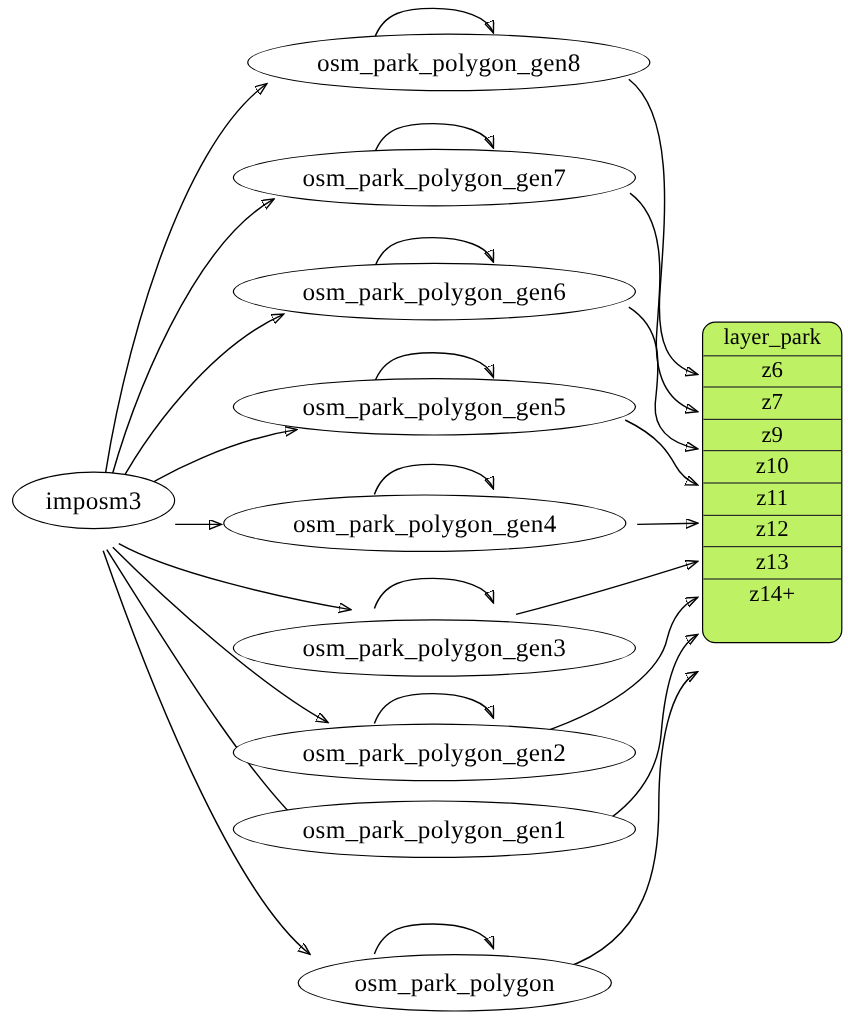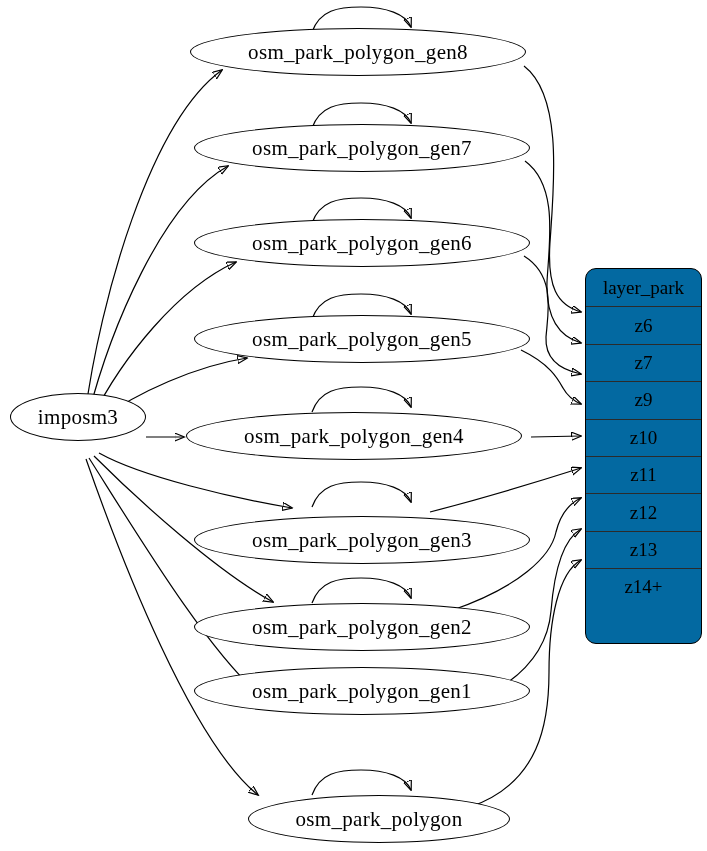--- a/index.html
+++ b/index.html
@@ -24,25 +24,25 @@
     justify-content: center;
     font-size: 21px;
     color: #000000;
     letter-spacing: 0.3px;
     white-space: nowrap;
     z-index: 2;
   }
   .record {
     position: absolute;
     left: 585px; top: 268px;
-    width: 117px; height: 376px;
+    width: 117px; height: 268px;
     box-sizing: border-box;
     border: 1.6px solid #000000;
     border-radius: 11px;
-    background: #0369a1;
+    background: #bef264;
     display: grid;
     grid-template-rows: repeat(10, 1fr);
     z-index: 2;
     overflow: hidden;
   }
   .record .row {
     display: flex;
     align-items: center;
     justify-content: center;
     font-size: 19px;
@@ -91,21 +91,21 @@
     <path marker-end="url(#arr)" d="M 430 512 C 480 499, 537 482, 581 468"></path>
     <path marker-end="url(#arr)" d="M 450 611 C 520 587, 551 556, 556 532 C 560 516, 568 504, 581 498"></path>
     <path marker-end="url(#arr)" d="M 458 708 C 526 683, 548 646, 551 611 C 554 574, 562 540, 581 529"></path>
     <path marker-end="url(#arr)" d="M 470 807 C 540 783, 549 722, 549 672 C 549 621, 558 573, 581 560"></path>
   </svg>
 
   <div class="enode" style="left:10px;  top:393px; width:136px; height:48px;">
     <span>imposm3</span>
   </div>
 
-  <div class="enode" style="left:190px; top:28px;  width:336px; height:48px;text-align:center;">
+  <div class="enode" style="left:206px; top:28px;  width:336px; height:48px;text-align:center;">
     <span>osm_park_polygon_gen8</span>
   </div>
 
   <div class="enode" style="left:194px; top:124px; width:336px; height:48px;">
     <span>osm_park_polygon_gen7</span>
   </div>
 
   <div class="enode" style="left:194px; top:219px; width:336px; height:48px;">
     <span>osm_park_polygon_gen6</span>
   </div>

